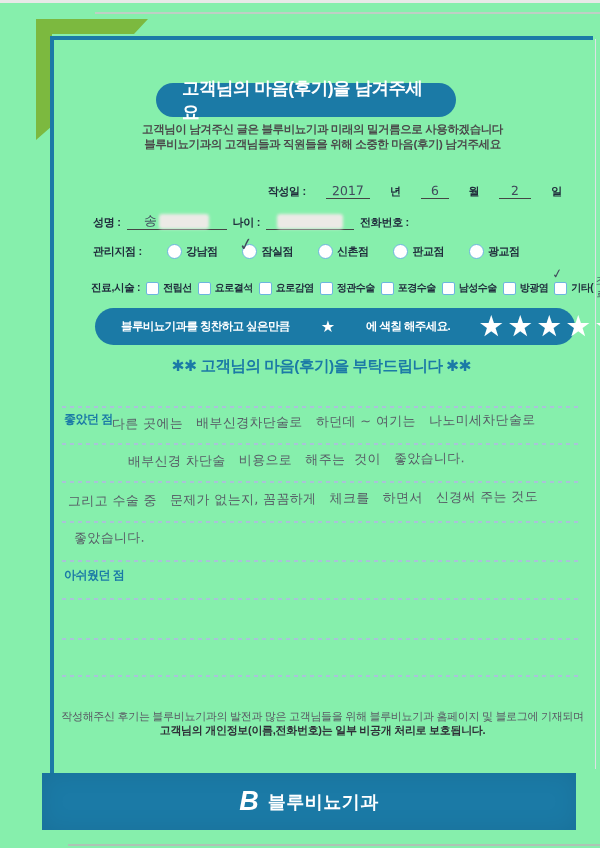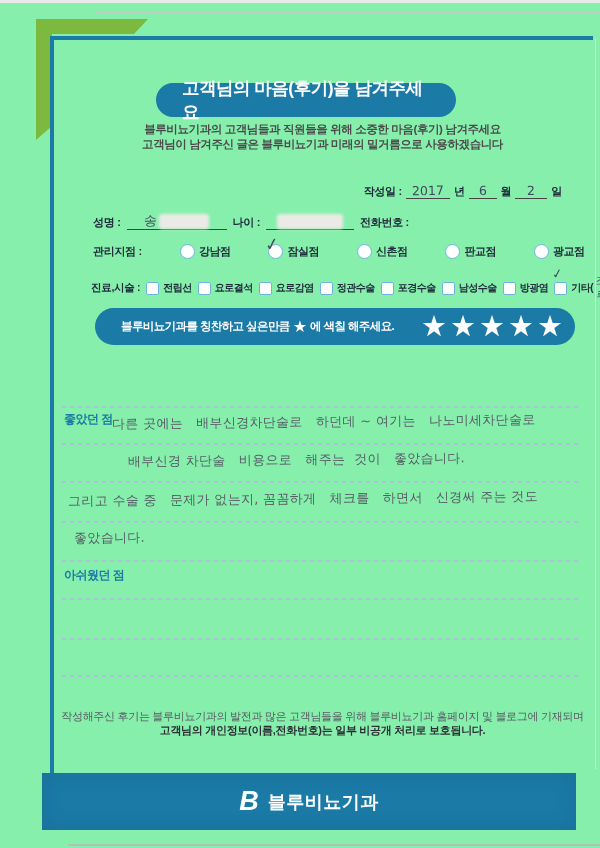--- a/index.html
+++ b/index.html
@@ -25,45 +25,45 @@
   .title-badge{position:absolute;top:80px;left:50%;transform:translateX(-48%);
     background:var(--brand-blue);color:#fff;border-radius:17px;height:34px;
     display:flex;align-items:center;padding:0 26px;font-size:17.5px;font-weight:bold;letter-spacing:-0.5px;}
   .subtitle{position:absolute;top:119px;left:55px;right:10px;text-align:center;
     font-size:11.5px;line-height:15px;color:#4b4b4b;font-weight:bold;letter-spacing:-0.4px;}
 
   .lbl{color:var(--label-dark);font-weight:bold;font-size:11px;letter-spacing:-0.3px;white-space:nowrap;}
   .hand{font-family:"DejaVu Sans",sans-serif;color:var(--pen);display:inline-block;transform:rotate(-1deg);}
   .wline{display:inline-block;border-bottom:1.2px solid #454545;text-align:center;line-height:14px;}
 
-  .date-row{position:absolute;top:181px;right:38px;display:flex;align-items:flex-end;gap:4px;}
+  .date-row{position:absolute;top:181px;right:38px;display:flex;align-items:flex-end;gap:20px;}
   .date-row .wline{font-size:12.5px;}
   .w-year{min-width:44px;} .w-month{min-width:28px;} .w-day{min-width:32px;}
 
   .info-row{position:absolute;top:211px;left:93px;right:14px;display:flex;align-items:flex-end;gap:6px;}
   .v-name{min-width:100px;font-size:13px;}
   .v-age{min-width:88px;}
   .v-phone{min-width:130px;font-size:12.5px;letter-spacing:1.5px;}
   .redact{display:inline-block;background:#eceae6;filter:blur(1.5px);border-radius:3px;vertical-align:middle;}
   .redact.name{width:50px;height:15px;margin-left:2px;}
   .redact.age{width:66px;height:15px;}
 
-  .branch-row{position:absolute;top:241px;left:93px;display:flex;align-items:center;gap:38px;}
+  .branch-row{position:absolute;top:241px;left:93px;display:flex;align-items:center;gap:25px;}
   .treat-row{position:absolute;top:270px;left:91px;display:flex;align-items:center;gap:6px;}
   .opt{position:relative;display:flex;align-items:center;gap:4px;}
   .radio{width:13px;height:13px;border:1.6px solid #6db5df;border-radius:50%;background:#fff;flex:0 0 auto;}
   .checkbox{width:11px;height:11px;border:1.6px solid #6db5df;border-radius:2px;background:#fff;flex:0 0 auto;}
   .opt-label{font-size:11px;font-weight:bold;color:var(--label-dark);letter-spacing:-0.5px;white-space:nowrap;}
   .treat-row .opt-label{font-size:10px;}
   .mark{position:absolute;left:-3px;top:-10px;font-size:17px;font-weight:bold;color:var(--pen);transform:rotate(-10deg);pointer-events:none;}
   .treat-row .mark{font-size:13px;top:-7px;left:-2px;}
   .written-inline{font-size:11px;transform:rotate(-2deg);margin-left:-1px;}
 
   .star-banner{position:absolute;top:305px;left:95px;width:480px;height:37px;background:var(--brand-blue);
-    border-radius:19px;display:flex;align-items:center;color:#fff;}
+    border-radius:19px;display:flex;align-items:center;color:#fff;gap:28px;}
   .banner-text{font-size:11.5px;font-weight:bold;letter-spacing:-0.6px;padding-left:26px;white-space:nowrap;}
   .banner-inline-star{font-size:16px;margin:0 3px;}
   .rating-stars{margin-left:auto;padding-right:12px;display:flex;gap:3px;font-size:29px;line-height:29px;color:#fff;}
 
   .request-line{position:absolute;top:353px;left:50px;right:7px;text-align:center;
     color:var(--brand-blue);font-size:15.5px;font-weight:bold;letter-spacing:-0.5px;}
 
   .dashed{position:absolute;left:62px;width:516px;height:2px;
     background:repeating-linear-gradient(90deg,var(--dashed) 0 4px,transparent 4px 8px);}
   .section-label{position:absolute;color:var(--brand-blue);font-size:12px;font-weight:bold;letter-spacing:-0.5px;}
@@ -90,22 +90,22 @@
 
   <svg class="corner-svg" width="122" height="132" viewBox="0 0 122 132">
     <polygon points="2,3 114,3 100,18 18,18 18,110 2,124" fill="#7cb93f"></polygon>
   </svg>
   <div class="frame"></div>
 
   <div class="title-badge">
     <span>고객님의 마음(후기)을 남겨주세요</span>
   </div>
   <div class="subtitle">
+    <div>고객님이 남겨주신 글은 블루비뇨기과 미래의 밑거름으로 사용하겠습니다</div>
     <div>블루비뇨기과의 고객님들과 직원들을 위해 소중한 마음(후기) 남겨주세요</div>
-    <div>고객님이 남겨주신 글은 블루비뇨기과 미래의 밑거름으로 사용하겠습니다</div>
   </div>
 
   <div class="date-row">
     <span class="lbl">작성일 :</span>
     <span class="wline w-year"><span class="hand">2017</span></span>
     <span class="lbl">년</span>
     <span class="wline w-month"><span class="hand">6</span></span>
     <span class="lbl">월</span>
     <span class="wline w-day"><span class="hand">2</span></span>
     <span class="lbl">일</span>
@@ -200,20 +200,21 @@
     <span class="banner-text" style="padding-left:0">에 색칠 해주세요.</span>
     <span class="rating-stars">
       <span>★</span>
       <span>★</span>
       <span>★</span>
       <span>★</span>
       <span>★</span>
     </span>
   </div>
 
+  <div class="request-line">✱✱ 고객님의 마음(후기)을 부탁드립니다 ✱✱</div>
 
   <div class="dashed" style="top:403px"></div>
   <div class="dashed" style="top:440px"></div>
   <div class="dashed" style="top:478px"></div>
   <div class="dashed" style="top:518px"></div>
   <div class="dashed" style="top:557px"></div>
   <div class="dashed" style="top:595px"></div>
   <div class="dashed" style="top:635px"></div>
   <div class="dashed" style="top:672px"></div>
 

